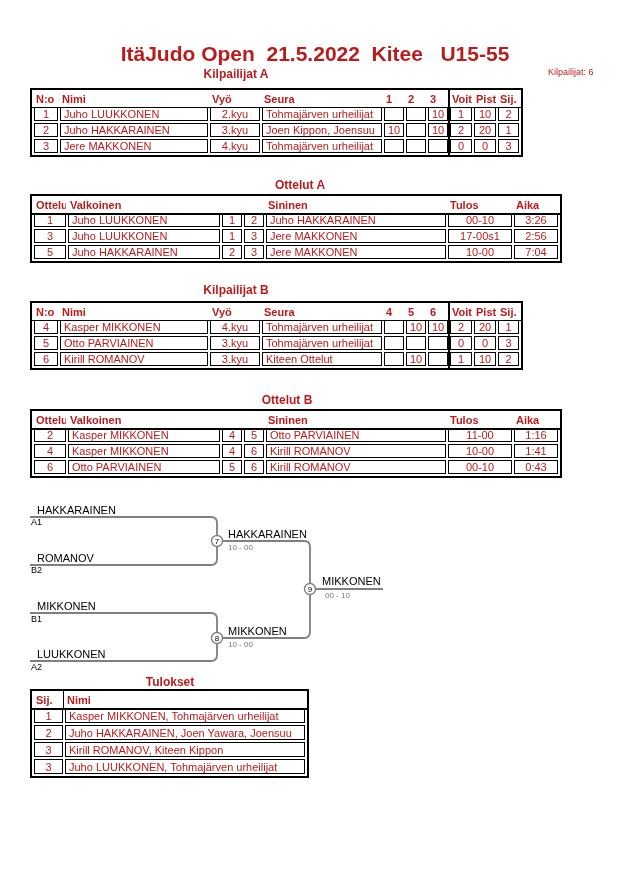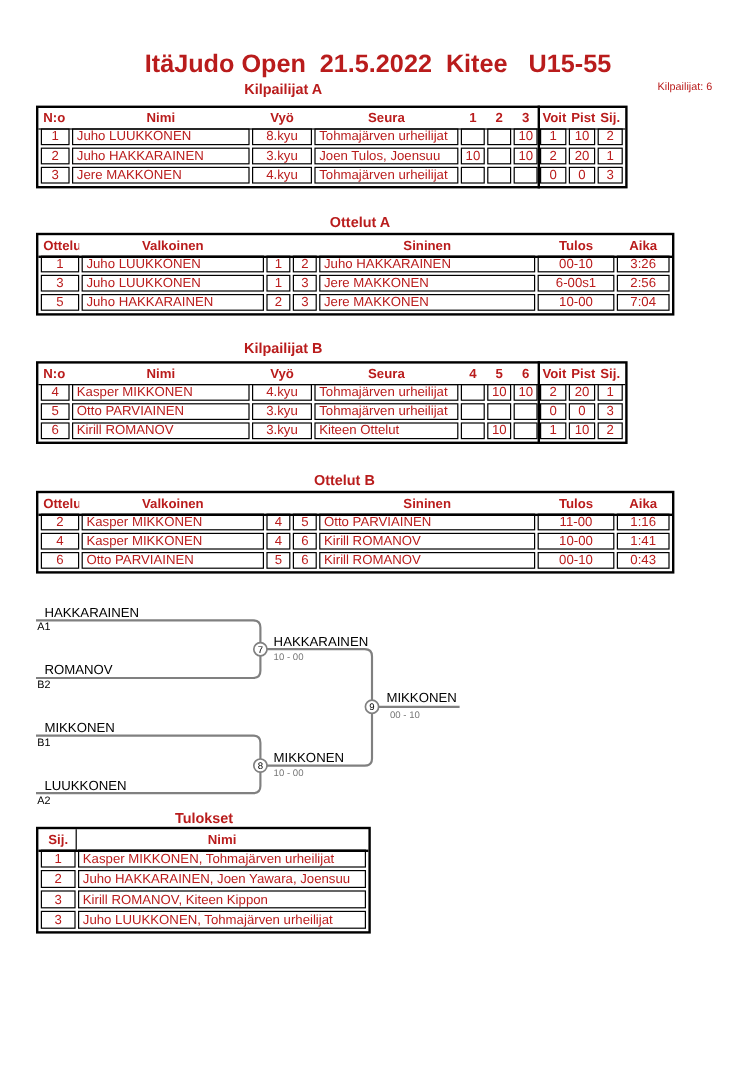--- a/index.html
+++ b/index.html
@@ -5,21 +5,21 @@
   * { box-sizing: border-box; }
   html,body { margin:0; padding:0; background:#fff; }
   .sheet { position:relative; width:630px; height:891px; background:#fff;
            font-family:"Liberation Sans","DejaVu Sans",sans-serif; color:#b91c1c; overflow:hidden; }
   .title { position:absolute; top:42px; left:0; width:100%; text-align:center;
            font-size:21px; font-weight:700; white-space:pre; }
   .note { position:absolute; top:67px; left:548px; font-size:9px; }
   .sec-title { position:absolute; transform:translateX(-50%); font-size:12px; font-weight:700; white-space:nowrap; }
   .tbl-wrap { position:absolute; }
   table.grid { border-collapse:separate; border-spacing:2px; border:2px solid #000; table-layout:fixed; }
-  .grid th { padding:0 2px; height:13px; font-size:11px; font-weight:700; text-align:center;
+  .grid th { padding:0 2px; height:13px; font-size:11px; font-weight:700; text-align:left;
              overflow:hidden; white-space:nowrap; }
   .grid td { padding:0 3px; height:14px; font-size:11px; border:1px solid #000; text-align:center;
              overflow:hidden; white-space:nowrap; background:#fff; }
   .grid-t td { height:15px; }
   .al { text-align:left !important; }
   .hline { position:absolute; left:2px; right:2px; height:2px; background:#000; }
   .h1 { height:1px; }
   .vline { position:absolute; top:0; bottom:0; width:2px; background:#000; }
   .vshort { position:absolute; width:1px; background:#000; }
   .bracket-svg { position:absolute; left:0; top:495px; }
@@ -66,34 +66,34 @@
         <th>3</th>
         <th>Voit.</th>
         <th>Pist.</th>
         <th>Sij.</th>
       </tr>
         </thead>
       <tbody>
         <tr>
             <td>1</td>
             <td class="al">Juho LUUKKONEN</td>
-            <td>8.kyu</td>
+            <td>2.kyu</td>
             <td class="al">Tohmajärven urheilijat</td>
             <td></td>
             <td></td>
             <td>10</td>
             <td>1</td>
             <td>10</td>
             <td>2</td>
           </tr>
         <tr>
             <td>2</td>
             <td class="al">Juho HAKKARAINEN</td>
             <td>3.kyu</td>
-            <td class="al">Joen Tulos, Joensuu</td>
+            <td class="al">Joen Kippon, Joensuu</td>
             <td>10</td>
             <td></td>
             <td>10</td>
             <td>2</td>
             <td>20</td>
             <td>1</td>
           </tr>
         <tr>
             <td>3</td>
             <td class="al">Jere MAKKONEN</td>
@@ -145,21 +145,21 @@
             <td class="al">Juho HAKKARAINEN</td>
             <td>00-10</td>
             <td>3:26</td>
           </tr>
         <tr>
             <td>3</td>
             <td class="al">Juho LUUKKONEN</td>
             <td>1</td>
             <td>3</td>
             <td class="al">Jere MAKKONEN</td>
-            <td>6-00s1</td>
+            <td>17-00s1</td>
             <td>2:56</td>
           </tr>
         <tr>
             <td>5</td>
             <td class="al">Juho HAKKARAINEN</td>
             <td>2</td>
             <td>3</td>
             <td class="al">Jere MAKKONEN</td>
             <td>10-00</td>
             <td>7:04</td>

